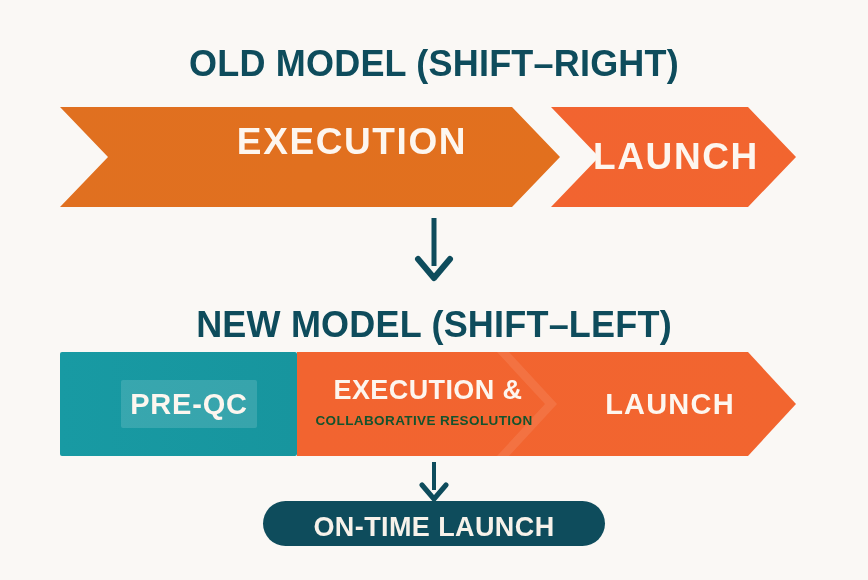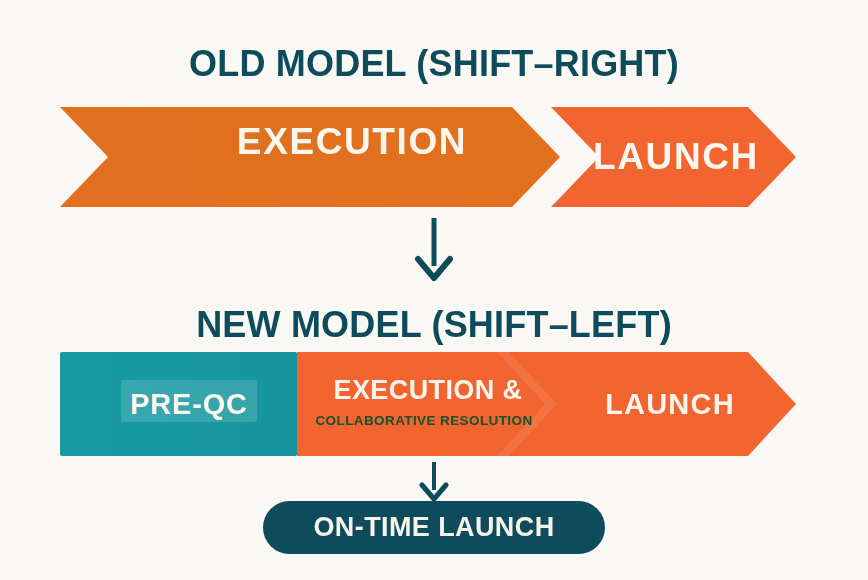--- a/index.html
+++ b/index.html
@@ -77,21 +77,21 @@
     line-height: 100px;
     font-size: 37px;
     letter-spacing: 1.6px;
   }
 
   
   #label-preqc-wrap {
     left: 121px;
     top: 380px;
     width: 136px;
-    height: 42px;
+    height: 48px;
     background: rgba(255,255,255,0.14);
     border-radius: 2px;
   }
   #label-preqc {
     position: absolute;
     left: 0;
     top: 0;
     width: 136px;
     line-height: 48px;
     text-align: center;
@@ -131,21 +131,21 @@
   .down-arrow { position: absolute; }
   #arrow-1 { left: 414px; top: 218px; }
   #arrow-2 { left: 419px; top: 462px; }
 
   
   #result-pill {
     position: absolute;
     left: 263px;
     top: 501px;
     width: 342px;
-    height: 53px;
+    height: 45px;
     background: #0e4c5c;
     border-radius: 27px;
   }
   #result-pill-label {
     position: absolute;
     left: 0;
     top: 0;
     width: 342px;
     line-height: 53px;
     text-align: center;

